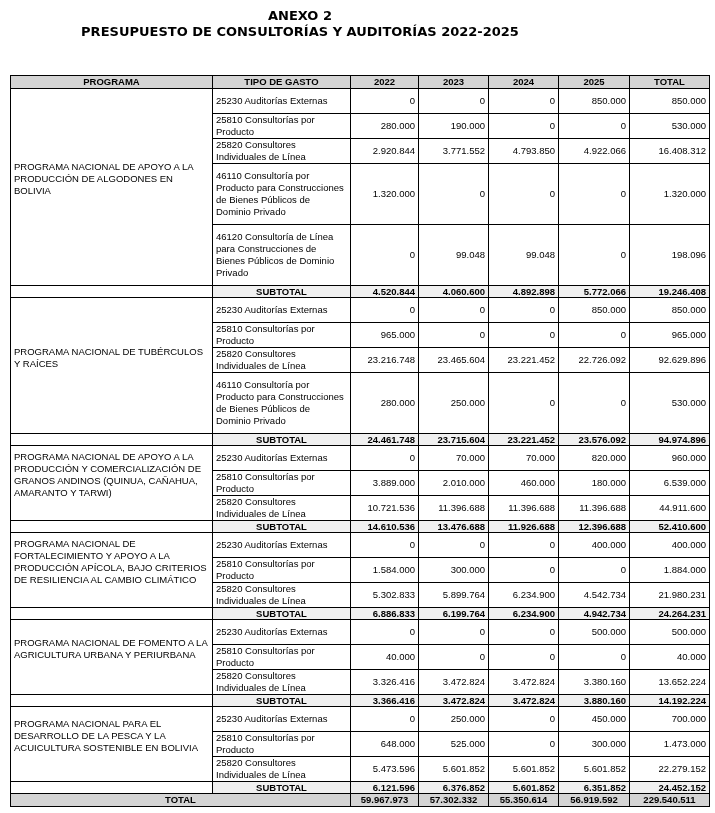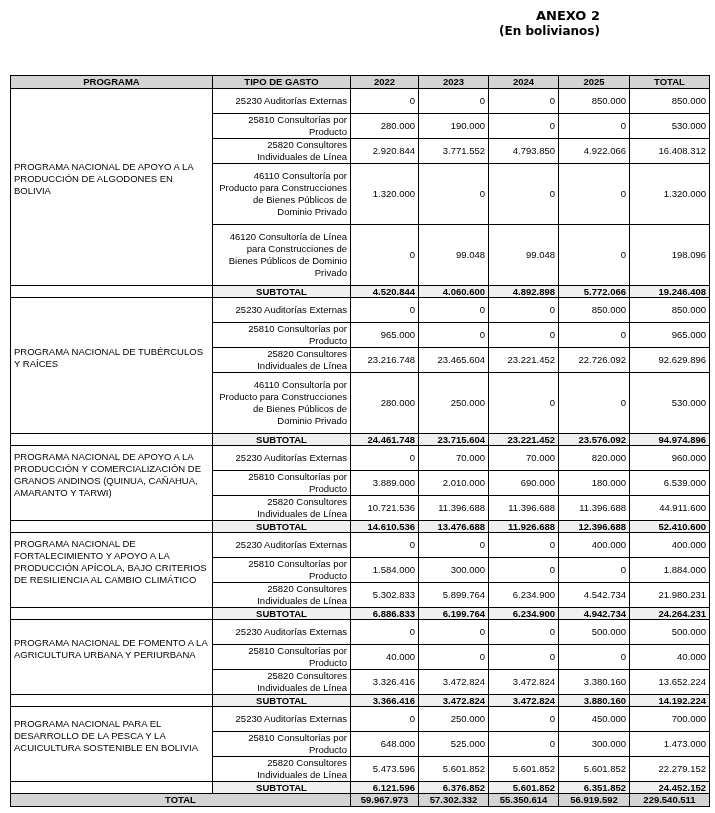--- a/index.html
+++ b/index.html
@@ -1,41 +1,41 @@
 <!DOCTYPE html>
 <html><head>
 <meta charset="utf-8">
 <style>
   html, body { margin: 0; padding: 0; background: #ffffff; }
   body { width: 715px; height: 813px; position: relative; overflow: hidden; font-family: "Liberation Sans", sans-serif; color: #000; }
-  .titles { position: absolute; top: 8px; left: 0; width: 600px; text-align: right; font-family: "DejaVu Sans", sans-serif; font-weight: bold; }
+  .titles { position: absolute; top: 8px; left: 0; width: 600px; text-align: center; font-family: "DejaVu Sans", sans-serif; font-weight: bold; }
   .titles .t1 { font-size: 13px; line-height: 16px; }
   .titles .t2 { font-size: 13px; line-height: 16px; }
   .titles .t3 { font-size: 12px; line-height: 15px; }
   table.budget { position: absolute; left: 10px; top: 75px; border-collapse: collapse; table-layout: fixed; width: 699px; font-size: 9.5px; }
   table.budget td, table.budget th { border: 1px solid #000; padding: 0 3px; vertical-align: middle; line-height: 12px; }
   table.budget thead th { background: #d4d4d4; font-weight: bold; height: 12px; font-size: 9.5px; }
   td.prog { padding: 0 10px; vertical-align: middle; }
   td.prog span { display: block; position: relative; top: -8px; }
-  td.tipo { text-align: right; }
+  td.tipo { text-align: left; }
   td.num { text-align: right; padding-right: 7px; }
   tr.r2 td { height: 24px; }
   tr.r5 td { height: 60px; }
   tr.sub td { background: #f0f0f0; font-weight: bold; height: 11px; line-height: 11px; }
   tr.sub td.sublabel { text-align: center; }
   tr.sub td.prog-blank { background: #fff; }
   tr.tot td { background: #d4d4d4; font-weight: bold; height: 12px; line-height: 12px; text-align: center; }
   tr.tot td.totlabel { text-align: center; }
 </style>
 </head>
 <body>
 
 <div class="titles">
   <div class="t1">ANEXO 2</div>
-  <div class="t3">(En bolivianos)</div>
+  <div class="t2">PRESUPUESTO  DE CONSULTORÍAS Y AUDITORÍAS 2022-2025</div>
 </div>
 
 <table class="budget">
   <colgroup>
     <col style="width:202px">
     <col style="width:138px">
     <col style="width:68px">
     <col style="width:70px">
     <col style="width:70px">
     <col style="width:71px">
@@ -157,21 +157,21 @@
         <td class="num">0</td>
         <td class="num">70.000</td>
         <td class="num">70.000</td>
         <td class="num">820.000</td>
         <td class="num">960.000</td>
       </tr>
       <tr class="r2">
         <td class="tipo">25810 Consultorías por Producto</td>
         <td class="num">3.889.000</td>
         <td class="num">2.010.000</td>
-        <td class="num">690.000</td>
+        <td class="num">460.000</td>
         <td class="num">180.000</td>
         <td class="num">6.539.000</td>
       </tr>
       <tr class="r2">
         <td class="tipo">25820 Consultores Individuales de Línea</td>
         <td class="num">10.721.536</td>
         <td class="num">11.396.688</td>
         <td class="num">11.396.688</td>
         <td class="num">11.396.688</td>
         <td class="num">44.911.600</td>

